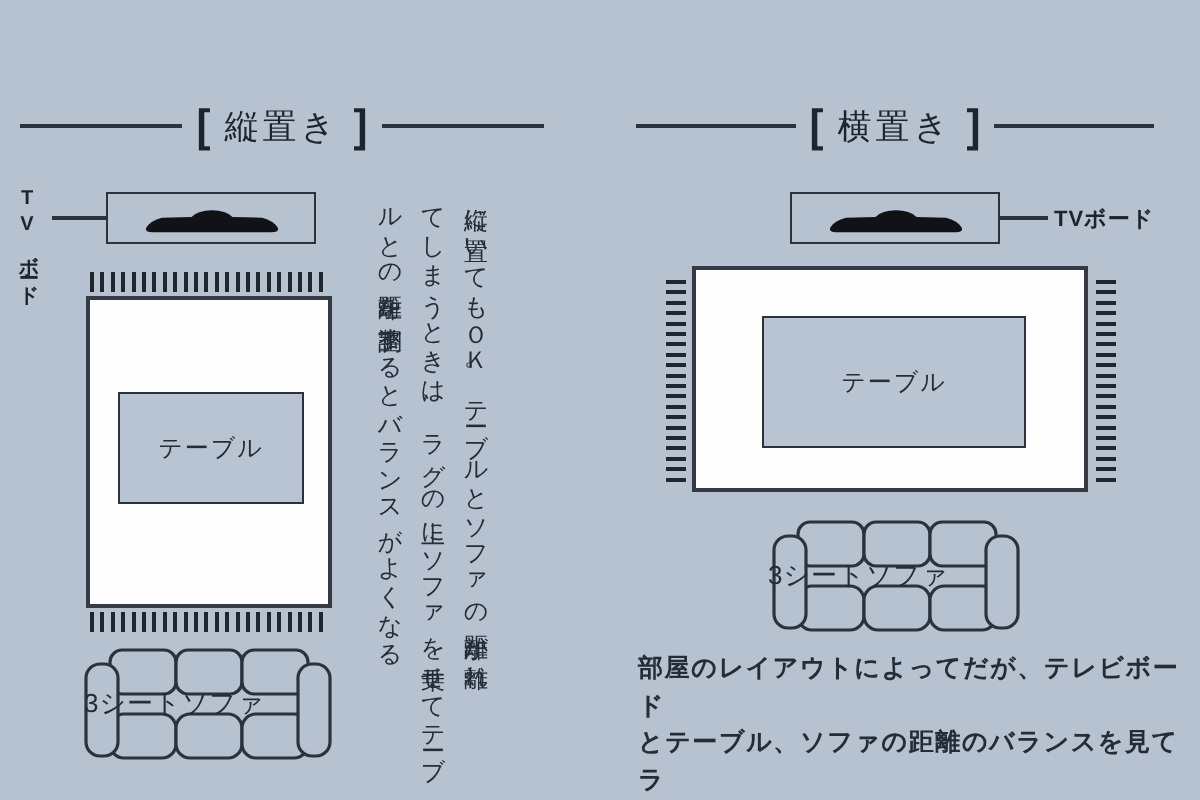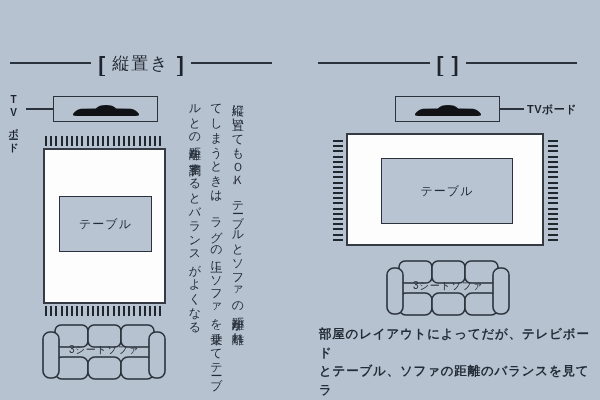--- a/index.html
+++ b/index.html
@@ -27,22 +27,22 @@
 
   .fringe-h{height:10px; background:repeating-linear-gradient(90deg, var(--fringe) 0 2px, transparent 2px 5.2px);}
   .fringe-v{width:10px; background:repeating-linear-gradient(180deg, var(--fringe) 0 2px, transparent 2px 5.2px);}
   .rug{background:var(--rug); border:2px solid #343b45;}
   .table{background:var(--table-fill); border:1.8px solid var(--line);
          display:flex; align-items:center; justify-content:center;
          font-size:12px; letter-spacing:1px; color:var(--text);}
 
   .sofa-part{fill:var(--background); stroke:var(--line); stroke-width:1.6;}
   .sofa-svg{position:absolute; inset:0; width:100%; height:100%; display:block;}
-  .sofa-label{position:absolute; left:0; right:0; top:19px; text-align:center;
-              font-size:10px; letter-spacing:0.5px; color:var(--text);}
+  .sofa-label{position:absolute; left:0; right:0; top:19px; 
+              font-size:13px; letter-spacing:0.5px; color:var(--text);}
 
   .vnote{writing-mode:vertical-rl; text-orientation:mixed; white-space:pre-line;
          font-size:12px; line-height:21.5px; letter-spacing:0.7px; color:var(--text);}
   .bnote{white-space:pre-line; font-size:12.5px; line-height:18.5px; font-weight:600;
          letter-spacing:0.8px; color:var(--text);}
 </style>
 </head>
 <body>
 
 <div class="stage">
@@ -88,20 +88,21 @@
 
     <div class="abs vnote" style="left:178px; top:95px; width:70px; height:300px;">縦に置いてもＯＫ。テーブルとソファの距離が離れ
 てしまうときは、ラグの上にソファを乗せてテーブ
 ルとの距離を調整するとバランスがよくなる</div>
   </section>
 
   <section>
     <div class="abs title-row" style="left:318px; top:52px; width:259px; height:22px;">
       <span class="hline"></span>
       <span class="bracket">[</span>
+      <span class="title-text">横置き</span>
       <span class="bracket">]</span>
       <span class="hline"></span>
     </div>
 
     <div class="abs pointer" style="left:496px; top:108px; width:28px;"></div>
     <div class="abs tvboard" style="left:395px; top:96px; width:105px; height:26px;">
       <svg class="tv-svg" viewBox="0 0 76 14">
         <path class="tv-shape" d="M6,13 Q1.5,13 2.6,10.6 Q4.8,6.8 11,5.2 L27,4.8 Q30.5,1.2 38,1.2 Q45.5,1.2 49,4.8 L65,5.2 Q71.2,6.8 73.4,10.6 Q74.5,13 70,13 Z"></path>
       </svg>
     </div>

